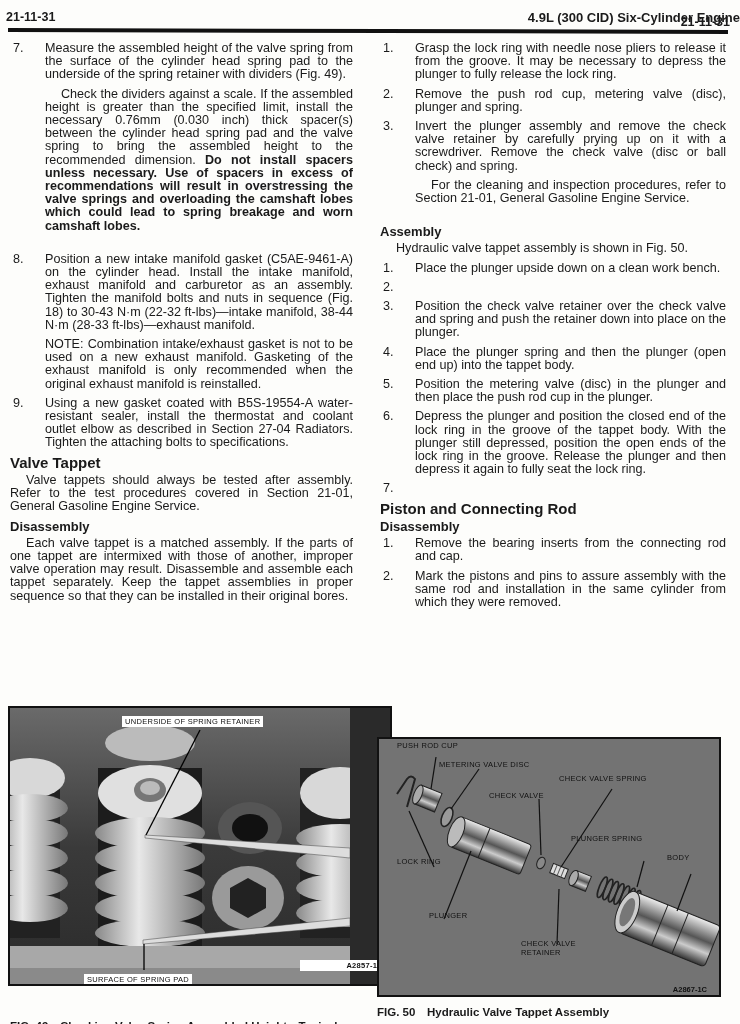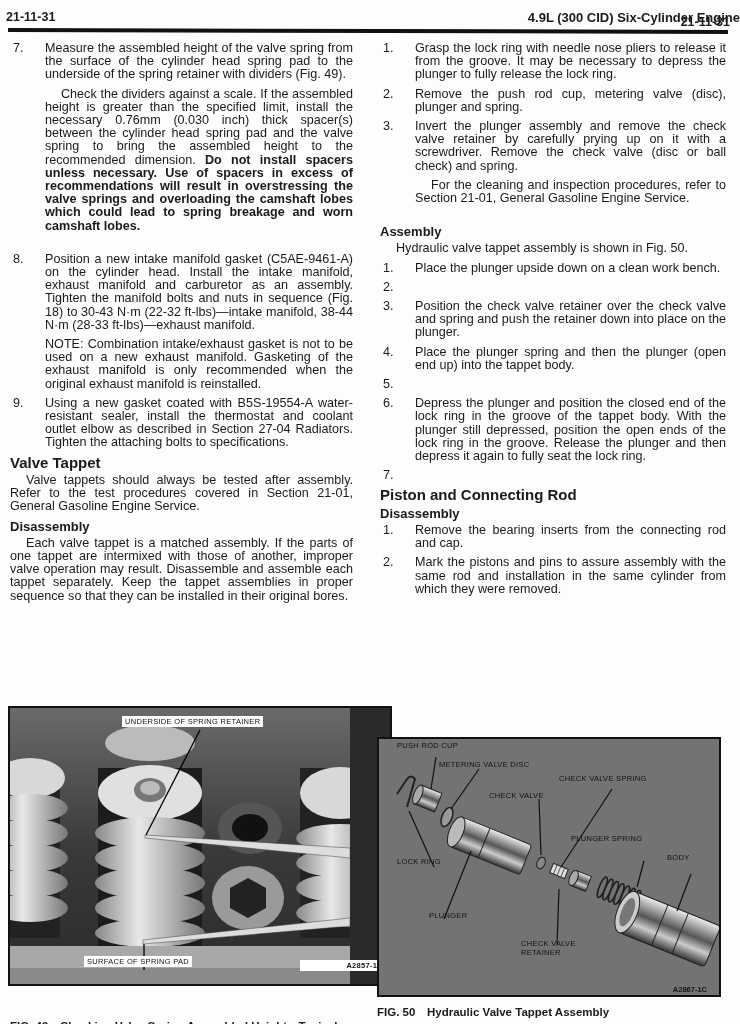--- a/index.html
+++ b/index.html
@@ -102,20 +102,21 @@
   <div class="item">
     <span class="num">3.</span>
     <span class="body">Position the check valve retainer over the check valve and spring and push the retainer down into place on the plunger.</span>
   </div>
   <div class="item">
     <span class="num">4.</span>
     <span class="body">Place the plunger spring and then the plunger (open end up) into the tappet body.</span>
   </div>
   <div class="item">
     <span class="num">5.</span>
+    <span class="body">Position the metering valve (disc) in the plunger and then place the push rod cup in the plunger.</span>
   </div>
   <div class="item">
     <span class="num">6.</span>
     <span class="body">Depress the plunger and position the closed end of the lock ring in the groove of the tappet body. With the plunger still depressed, position the open ends of the lock ring in the groove. Release the plunger and then depress it again to fully seat the lock ring.</span>
   </div>
   <div class="item">
     <span class="num">7.</span>
   </div>
 
   <div class="h2">Piston and Connecting Rod</div>
@@ -188,21 +189,21 @@
     <polygon points="135,127 340,140 340,150 135,130" fill="#ddd" stroke="#444" stroke-width="0.5"></polygon>
     <polygon points="133,232 340,210 340,218 133,236" fill="#ddd" stroke="#444" stroke-width="0.5"></polygon>
 
     <rect x="0" y="238" width="340" height="42" fill="#a8a8a8"></rect>
     <rect x="0" y="260" width="340" height="20" fill="#8a8a8a"></rect>
 
     <line x1="190" y1="22" x2="136" y2="127" stroke="#000" stroke-width="1.3"></line>
     <line x1="134" y1="236" x2="134" y2="262" stroke="#000" stroke-width="1.3"></line>
   </svg>
   <span class="callout" style="left:112px;top:8px;">UNDERSIDE OF SPRING RETAINER</span>
-  <span class="callout" style="left:74px;top:248px;">SURFACE OF SPRING PAD</span>
+  <span class="callout" style="left:74px;top:266px;">SURFACE OF SPRING PAD</span>
   <span class="figid callout" style="right:4px;top:252px;padding-left:46px;">A2857-1B</span>
 </div>
 <div class="caption" style="left:10px;top:1020px;width:340px;">
   <span class="fnum">FIG. 49</span><span class="ftext" style="width:280px;">Checking Valve Spring Assembled Height—Typical</span>
 </div>
 
 <div class="fig fig50">
   <svg width="344" height="260" viewBox="0 0 344 260">
     <defs>
       <linearGradient id="metal" x1="0" y1="0" x2="0" y2="1">

